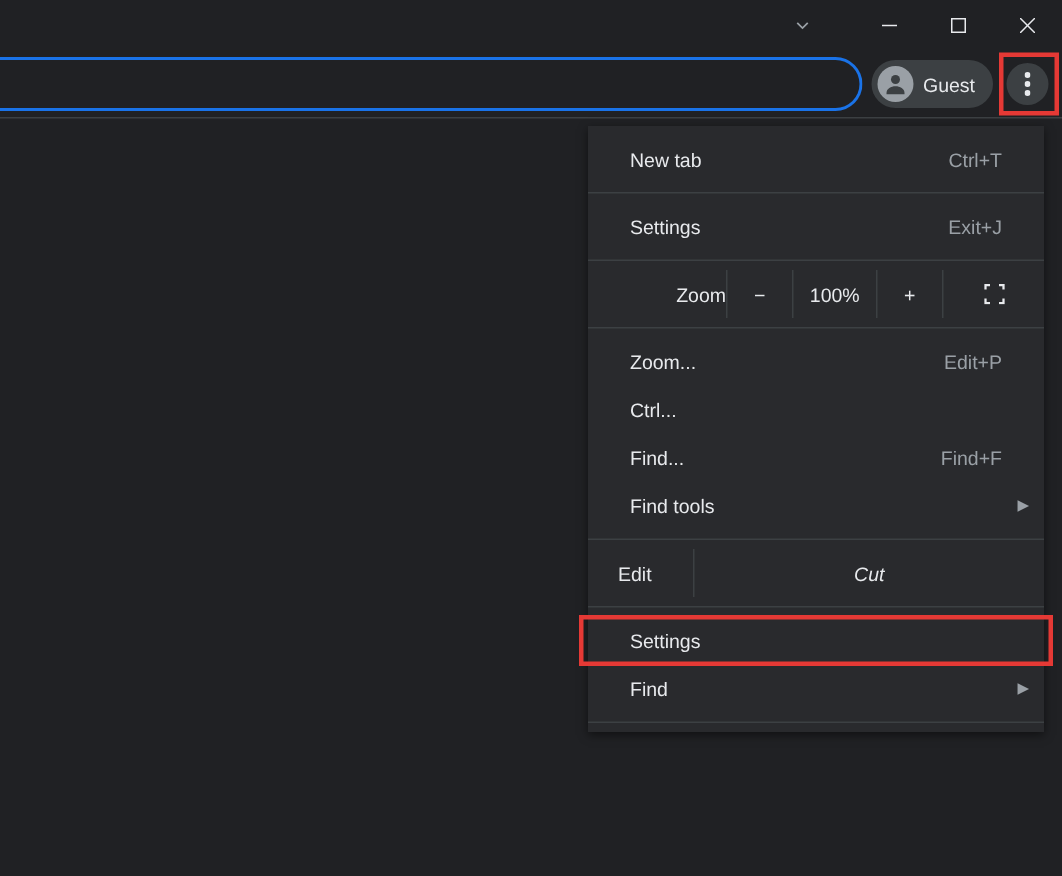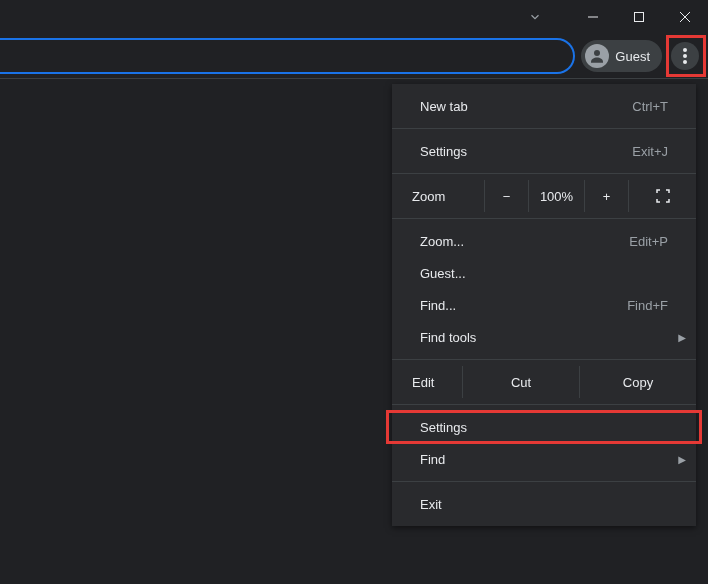--- a/index.html
+++ b/index.html
@@ -132,20 +132,21 @@
     }
     .menu-separator {
       height: 1px;
       background: #3c4043;
       margin: 6px 0;
     }
     .zoom-row {
       display: flex;
       align-items: center;
       height: 32px;
+      text-align: right;
     }
     .zoom-label {
       width: 92px;
       padding-left: 20px;
     }
     .zoom-segment {
       flex: 0 0 auto;
       display: flex;
       align-items: center;
       justify-content: center;
@@ -171,20 +172,21 @@
       width: 70px;
       padding-left: 20px;
     }
     .edit-btn {
       flex: 1;
       height: 100%;
       display: flex;
       align-items: center;
       justify-content: center;
       border-left: 1px solid #3c4043;
+      font-style: italic;
     }
     
     .settings-highlight {
       position: absolute;
       left: -6px;
       right: -6px;
       height: 34px;
       top: -1px;
       border: 3px solid #e53935;
       pointer-events: none;
@@ -281,53 +283,47 @@
     </div>
   </div>
 
   <div class="menu-separator"></div>
 
   <div class="menu-item">
     <span>Zoom...</span>
     <span class="shortcut">Edit+P</span>
   </div>
   <div class="menu-item">
-    <span>Guest...</span>
+    <span>Ctrl...</span>
   </div>
   <div class="menu-item">
     <span>Find...</span>
     <span class="shortcut">Find+F</span>
   </div>
   <div class="menu-item">
     <span>Find tools</span>
     <span class="submenu-arrow">▶</span>
   </div>
 
   <div class="menu-separator"></div>
 
   <div class="edit-row">
     <div class="edit-label">Edit</div>
     <div class="edit-btn">
         <span>Cut</span>
       </div>
-    <div class="edit-btn">
-        <span>Copy</span>
-      </div>
   </div>
 
   <div class="menu-separator"></div>
 
   <div class="menu-item" style="position:relative">
     <span>Settings</span>
     <div class="settings-highlight"></div>
   </div>
   <div class="menu-item">
     <span>Find</span>
     <span class="submenu-arrow">▶</span>
   </div>
 
   <div class="menu-separator"></div>
 
-  <div class="menu-item" style="margin-bottom:6px">
-    <span>Exit</span>
-  </div>
 
 </div>
 
 </body></html>

